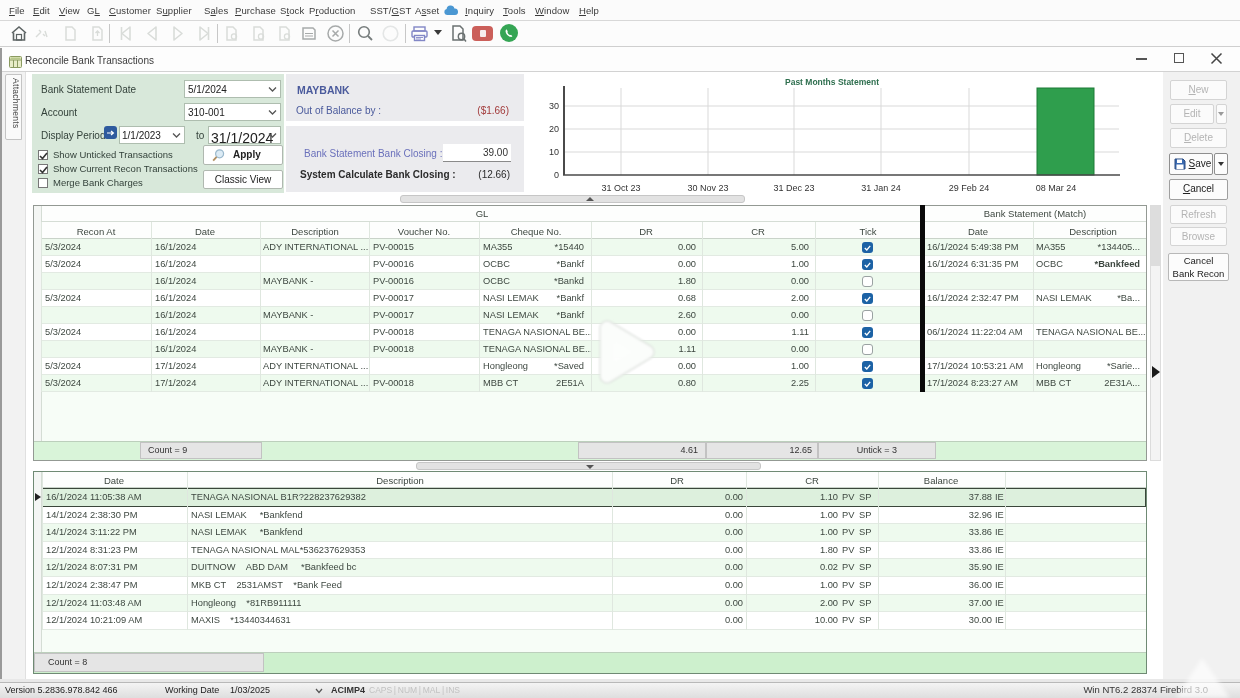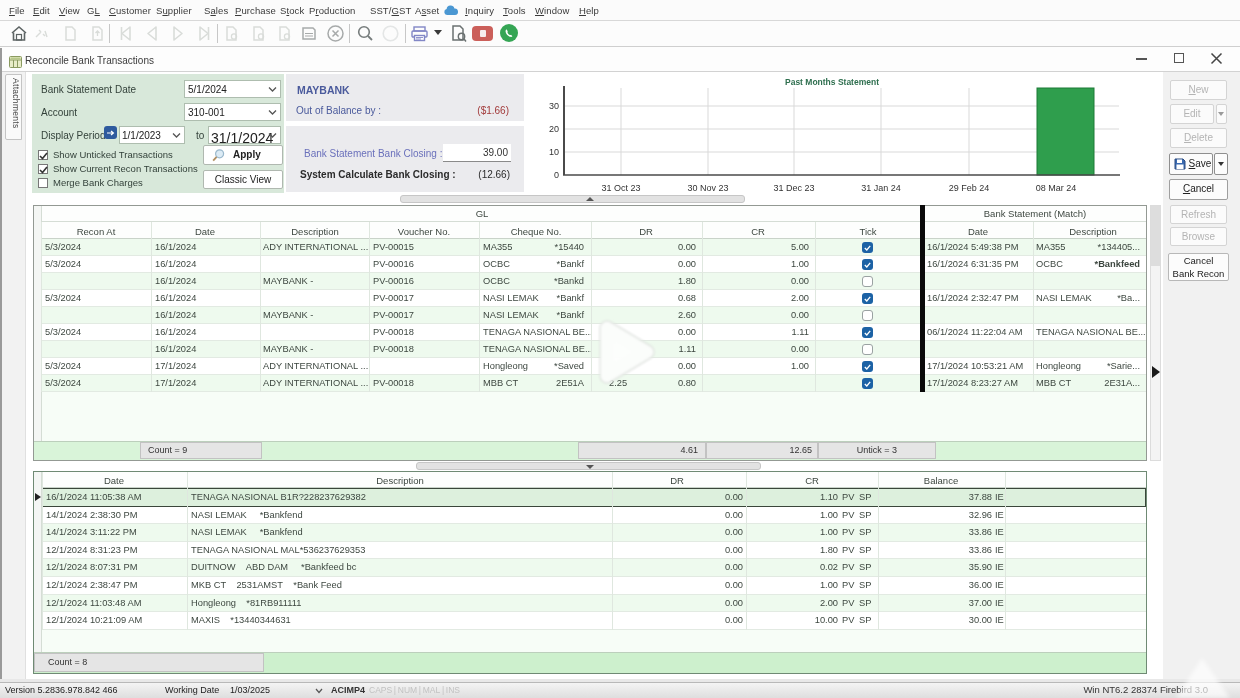--- a/index.html
+++ b/index.html
@@ -340,21 +340,21 @@
 <div style="position:absolute;left:940px;top:361px;width:200px;text-align:right;font-size:9.3px;color:#3c463f;font-weight:400;white-space:nowrap;padding-left:11px;">*Sarie...</div>
 <div style="position:absolute;left:42px;top:375px;width:879px;height:17px;background:#eefaee;border-bottom:1px solid #e2eae2;"></div>
 <div style="position:absolute;left:925px;top:375px;width:221px;height:17px;background:#eefaee;border-bottom:1px solid #e2eae2;"></div>
 <div style="position:absolute;left:45px;top:378px;font-size:9.3px;color:#3c463f;font-weight:400;white-space:nowrap;">5/3/2024</div>
 <div style="position:absolute;left:155px;top:378px;font-size:9.3px;color:#3c463f;font-weight:400;white-space:nowrap;">17/1/2024</div>
 <div style="position:absolute;left:263px;top:378px;font-size:9.3px;color:#3c463f;font-weight:400;white-space:nowrap;">ADY INTERNATIONAL ...</div>
 <div style="position:absolute;left:373px;top:378px;font-size:9.3px;color:#3c463f;font-weight:400;white-space:nowrap;">PV-00018</div>
 <div style="position:absolute;left:483px;top:378px;font-size:9.3px;color:#3c463f;font-weight:400;white-space:nowrap;">MBB CT</div>
 <div style="position:absolute;left:384px;top:378px;width:200px;text-align:right;font-size:9.3px;color:#3c463f;font-weight:400;white-space:nowrap;">2E51A</div>
 <div style="position:absolute;left:496px;top:378px;width:200px;text-align:right;font-size:9.3px;color:#3c463f;font-weight:400;white-space:nowrap;">0.80</div>
-<div style="position:absolute;left:609px;top:378px;width:200px;text-align:left;font-size:9.3px;color:#3c463f;font-weight:400;white-space:nowrap;">2.25</div>
+<div style="position:absolute;left:609px;top:378px;width:200px;text-align:right;font-size:9.3px;color:#3c463f;font-weight:400;white-space:nowrap;">2.25</div>
 <div style="position:absolute;left:862px;top:378px;width:11px;height:11px;background:#1c62a5;border-radius:3px;"></div>
 <svg style="position:absolute;left:864px;top:381px" width="7" height="6" viewBox="0 0 7 6">
     <path d="M0.8 3 L2.8 5 L6.2 0.8" fill="none" stroke="#fff" stroke-width="1.3"></path>
   </svg>
 <div style="position:absolute;left:927px;top:378px;font-size:9.3px;color:#3c463f;font-weight:400;white-space:nowrap;">17/1/2024 8:23:27 AM</div>
 <div style="position:absolute;left:1036px;top:378px;font-size:9.3px;color:#3c463f;font-weight:400;white-space:nowrap;">MBB CT</div>
 <div style="position:absolute;left:940px;top:378px;width:200px;text-align:right;font-size:9.3px;color:#3c463f;font-weight:400;white-space:nowrap;">2E31A...</div>
 <div style="position:absolute;left:41px;top:222px;width:1px;height:170px;background:#dfe7df;"></div>
 <div style="position:absolute;left:151px;top:222px;width:1px;height:170px;background:#dfe7df;"></div>
 <div style="position:absolute;left:260px;top:222px;width:1px;height:170px;background:#dfe7df;"></div>

